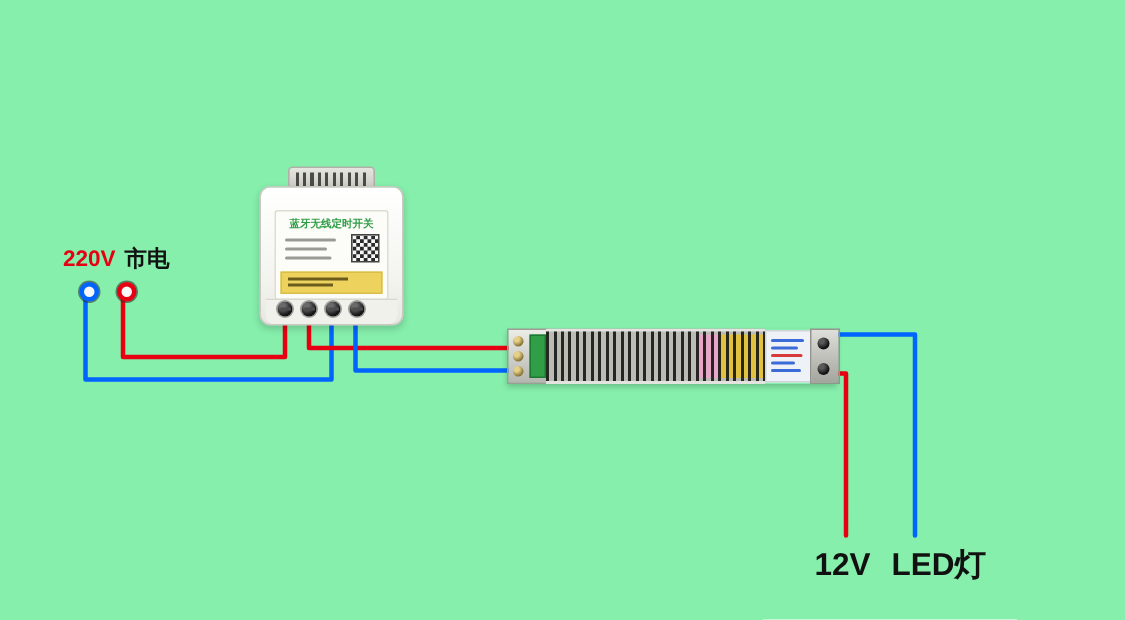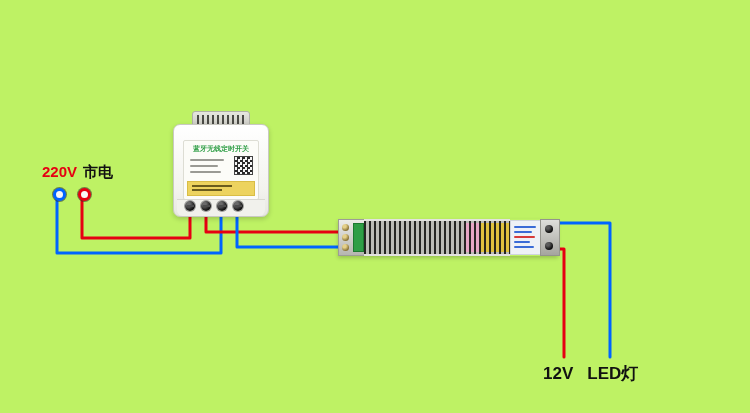--- a/index.html
+++ b/index.html
@@ -1,17 +1,17 @@
 <!DOCTYPE html>
 <html><head>
 <meta charset="utf-8">
 <style>
   html,body{margin:0;padding:0;background:#fff;}
   .canvas{
-    position:relative;width:750px;height:413px;background:#bef264;overflow:hidden;
+    position:relative;width:750px;height:413px;background:#86efac;overflow:hidden;
     font-family:"Liberation Sans", sans-serif;
   }
   .wires{position:absolute;left:0;top:0;width:750px;height:413px;}
   .wires polyline{fill:none;stroke-width:3;stroke-linejoin:round;stroke-linecap:round;}
 
   
   .mains-label{position:absolute;left:42px;top:163px;font-size:15px;font-weight:bold;white-space:nowrap;}
   .mains-label .v{color:#e60012;}
   .mains-label .n{color:#111;margin-left:6px;}
   .term{position:absolute;width:7px;height:7px;border-radius:50%;background:#f7f7f7;
@@ -70,21 +70,21 @@
              background:repeating-linear-gradient(90deg,rgba(25,25,22,.92) 0 2px,rgba(0,0,0,0) 2px 5px);}
   .psu-label{position:absolute;left:172px;width:30px;top:1px;bottom:1px;background:#eef1f6;border:1px solid #cfd4dc;}
   .pline{position:absolute;left:3px;height:2px;background:#3a6bd6;border-radius:1px;}
   .pline.p1{top:5px;width:22px;}
   .pline.p2{top:10px;width:18px;}
   .pline.p3{top:15px;width:21px;background:#d63a3a;}
   .pline.p4{top:20px;width:16px;}
   .pline.p5{top:25px;width:20px;}
 
   
-  .led-label{position:absolute;left:543px;top:362px;font-size:17px;font-weight:bold;color:#111;white-space:nowrap;}
+  .led-label{position:absolute;left:543px;top:362px;font-size:21px;font-weight:bold;color:#111;white-space:nowrap;}
   .led-label .gap{margin-left:14px;}
 </style>
 </head>
 <body>
 
 <div class="canvas">
 
   <svg class="wires" viewBox="0 0 750 413" xmlns="http://www.w3.org/2000/svg">
     <polyline points="82,198 82,238 190,238 190,208" stroke="#e60012"></polyline>
     <polyline points="57,198 57,253 221,253 221,208" stroke="#0064ff"></polyline>

